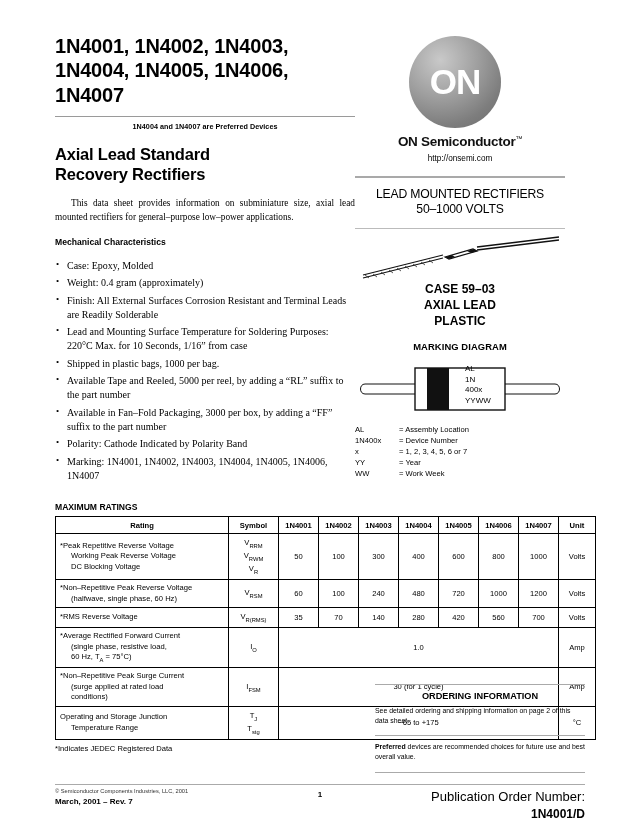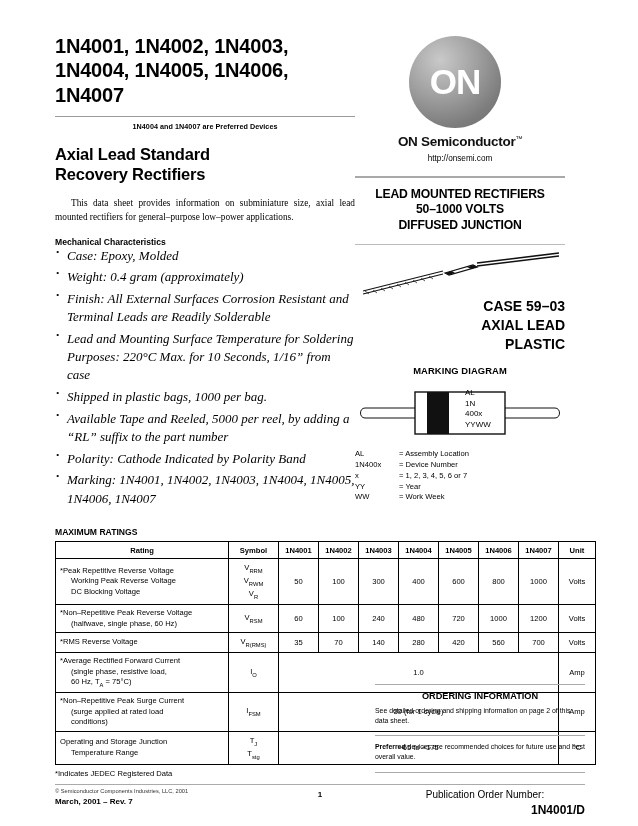--- a/index.html
+++ b/index.html
@@ -26,25 +26,25 @@
     margin:0 0 13px 0;letter-spacing:0.05px;
   }
   .subtitle{
     font-size:16.5px;font-weight:bold;line-height:1.22;color:#000;
     margin:0 0 13px 0;letter-spacing:-0.2px;
   }
   .intro{
     font-family:"Liberation Serif",serif;font-size:9.3px;line-height:1.42;
     color:#000;text-align:justify;text-indent:16px;margin:0 0 13px 0;
   }
-  .mech-head{font-size:8.6px;font-weight:bold;margin:0 0 0 0;color:#000;}
+  .mech-head{font-size:8.6px;font-weight:bold;margin:0 0 12px 0;color:#000;}
   ul.bullets{list-style:none;margin:0;padding:0;}
   ul.bullets li{
-    font-family:"Liberation Serif",serif;font-size:13px;line-height:1.40;
-    color:#000;position:relative;padding-left:12px;margin-bottom:3.5px;font-style:italic;
+    font-family:"Liberation Serif",serif;font-size:10px;line-height:1.40;
+    color:#000;position:relative;padding-left:12px;margin-bottom:3.5px;
   }
   ul.bullets li:before{
     content:"\2022";position:absolute;left:1px;top:-1px;font-size:9px;
   }
 
   
   .logo-block{height:140px;position:relative;}
   .sphere{
     position:absolute;left:54px;top:2px;width:92px;height:92px;border-radius:50%;
     background:radial-gradient(circle at 34% 26%, #c9c9c9 0%, #9e9e9e 42%, #7d7d7d 72%, #6a6a6a 100%);
@@ -58,29 +58,29 @@
     position:absolute;left:0;right:0;top:100px;text-align:center;
     font-size:13.5px;font-weight:bold;color:#111;letter-spacing:-0.3px;
   }
   .brand sup{font-size:7px;font-weight:normal;vertical-align:super;}
   .url{
     position:absolute;left:0;right:0;top:120px;text-align:center;
     font-size:8.2px;color:#000;
   }
   .rule-r{height:1.5px;background:#a9a9a9;margin:2px 0 9px 0;}
   .prod-line{
-    text-align:center;font-size:12.2px;font-weight:bold;color:#000;
+    text-align:center;font-size:12.2px;font-weight:normal;color:#000;
     line-height:1.30;letter-spacing:-0.2px;
   }
   .rule-r2{height:1px;background:#bbb;margin:10px 0 0 0;}
 
   
   .case-art{position:relative;height:46px;margin-top:6px;}
   .case-art svg{position:absolute;left:0;top:0;}
-  .case-cap{text-align:right;font-size:14px;font-weight:bold;line-height:1.34;color:#000;}
+  .case-cap{text-align:center;font-size:12px;font-weight:bold;line-height:1.34;color:#000;}
 
   .mark-head{
     text-align:center;font-size:9.4px;font-weight:bold;color:#000;
     margin:12px 0 8px 0;letter-spacing:0.1px;
   }
   .mark-art{position:relative;height:58px;}
   .mark-art svg{position:absolute;left:0;top:0;}
   .mark-art .mtext{
     position:absolute;left:110px;top:4px;font-size:8px;line-height:1.30;color:#000;
   }
@@ -122,21 +122,21 @@
 
   
   .footer{position:absolute;left:55px;top:784px;width:530px;}
   .foot-rule{height:1px;background:#aaa;margin-bottom:3px;}
   .foot-row{display:flex;align-items:flex-start;}
   .foot-l{width:200px;}
   .foot-c{flex:1;text-align:center;font-size:8px;font-weight:bold;color:#000;padding-top:2px;}
   .foot-r{width:200px;text-align:right;}
   .copy{font-size:5.7px;color:#333;line-height:1.4;}
   .date{font-size:8px;font-weight:bold;color:#000;margin-top:1px;}
-  .pub{font-size:10px;color:#000;line-height:1.45;text-align:center;}
+  .pub{font-size:13px;color:#000;line-height:1.45;}
   .pubno{font-size:12px;font-weight:bold;color:#000;}
 </style>
 </head>
 <body>
 
 <div class="page">
   <div class="wrap">
 
     <div class="cols">
 
@@ -161,20 +161,21 @@
 
         <div class="mech-head">Mechanical Characteristics</div>
 
         <ul class="bullets">
           <li>Case: Epoxy, Molded</li>
           <li>Weight: 0.4 gram (approximately)</li>
           <li>Finish: All External Surfaces Corrosion Resistant and Terminal Leads are Readily Solderable</li>
           <li>Lead and Mounting Surface Temperature for Soldering Purposes: 220°C Max. for 10 Seconds, 1/16” from case</li>
           <li>Shipped in plastic bags, 1000 per bag.</li>
           <li>Available Tape and Reeled, 5000 per reel, by adding a “RL” suffix to the part number</li>
+          <li>Available in Fan–Fold Packaging, 3000 per box, by adding a “FF” suffix to the part number</li>
           <li>Polarity: Cathode Indicated by Polarity Band</li>
           <li>Marking: 1N4001, 1N4002, 1N4003, 1N4004, 1N4005, 1N4006, 1N4007</li>
         </ul>
       </div>
 
       <div class="colR">
 
         <div class="logo-block">
           <div class="sphere">
             <span>ON</span>
@@ -183,21 +184,20 @@
             <span>ON Semiconductor</span><sup>™</sup>
           </div>
           <div class="url">http://onsemi.com</div>
         </div>
 
         <div class="rule-r"></div>
 
         <div class="prod-line">
           <div>LEAD MOUNTED RECTIFIERS</div>
           <div>50–1000 VOLTS</div>
-          <div>DIFFUSED JUNCTION</div>
         </div>
 
         <div class="rule-r2"></div>
 
         <div class="case-art">
           <svg width="210" height="46" viewBox="0 0 210 46">
             <g stroke="#111" fill="none">
               <path d="M8 40 L88 20" stroke-width="1.2"></path>
               <path d="M8 43 L88 23" stroke-width="1.2"></path>
               <path d="M10 40 L14 43 M18 39 L22 42 M26 37 L30 40 M34 35 L38 38 M42 33 L46 36 M50 31 L54 34 M58 29 L62 32 M66 27 L70 30 M74 25 L78 28" stroke-width="0.7"></path>

